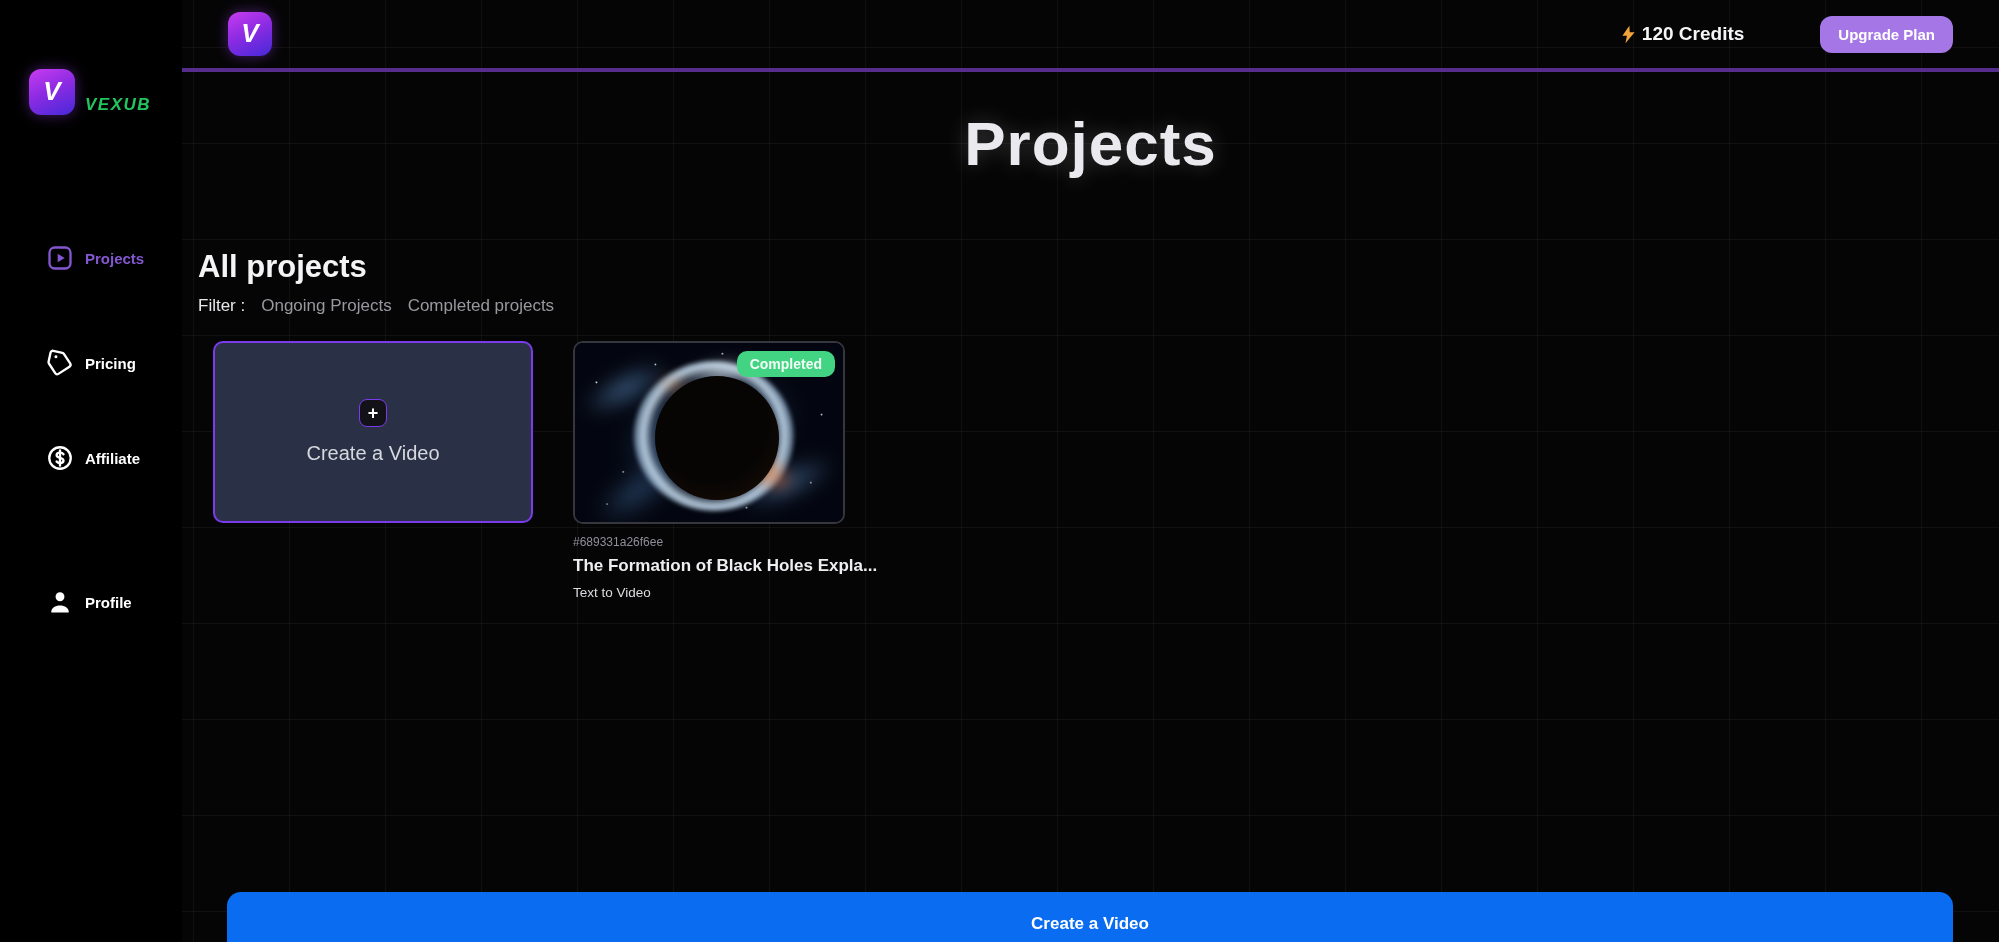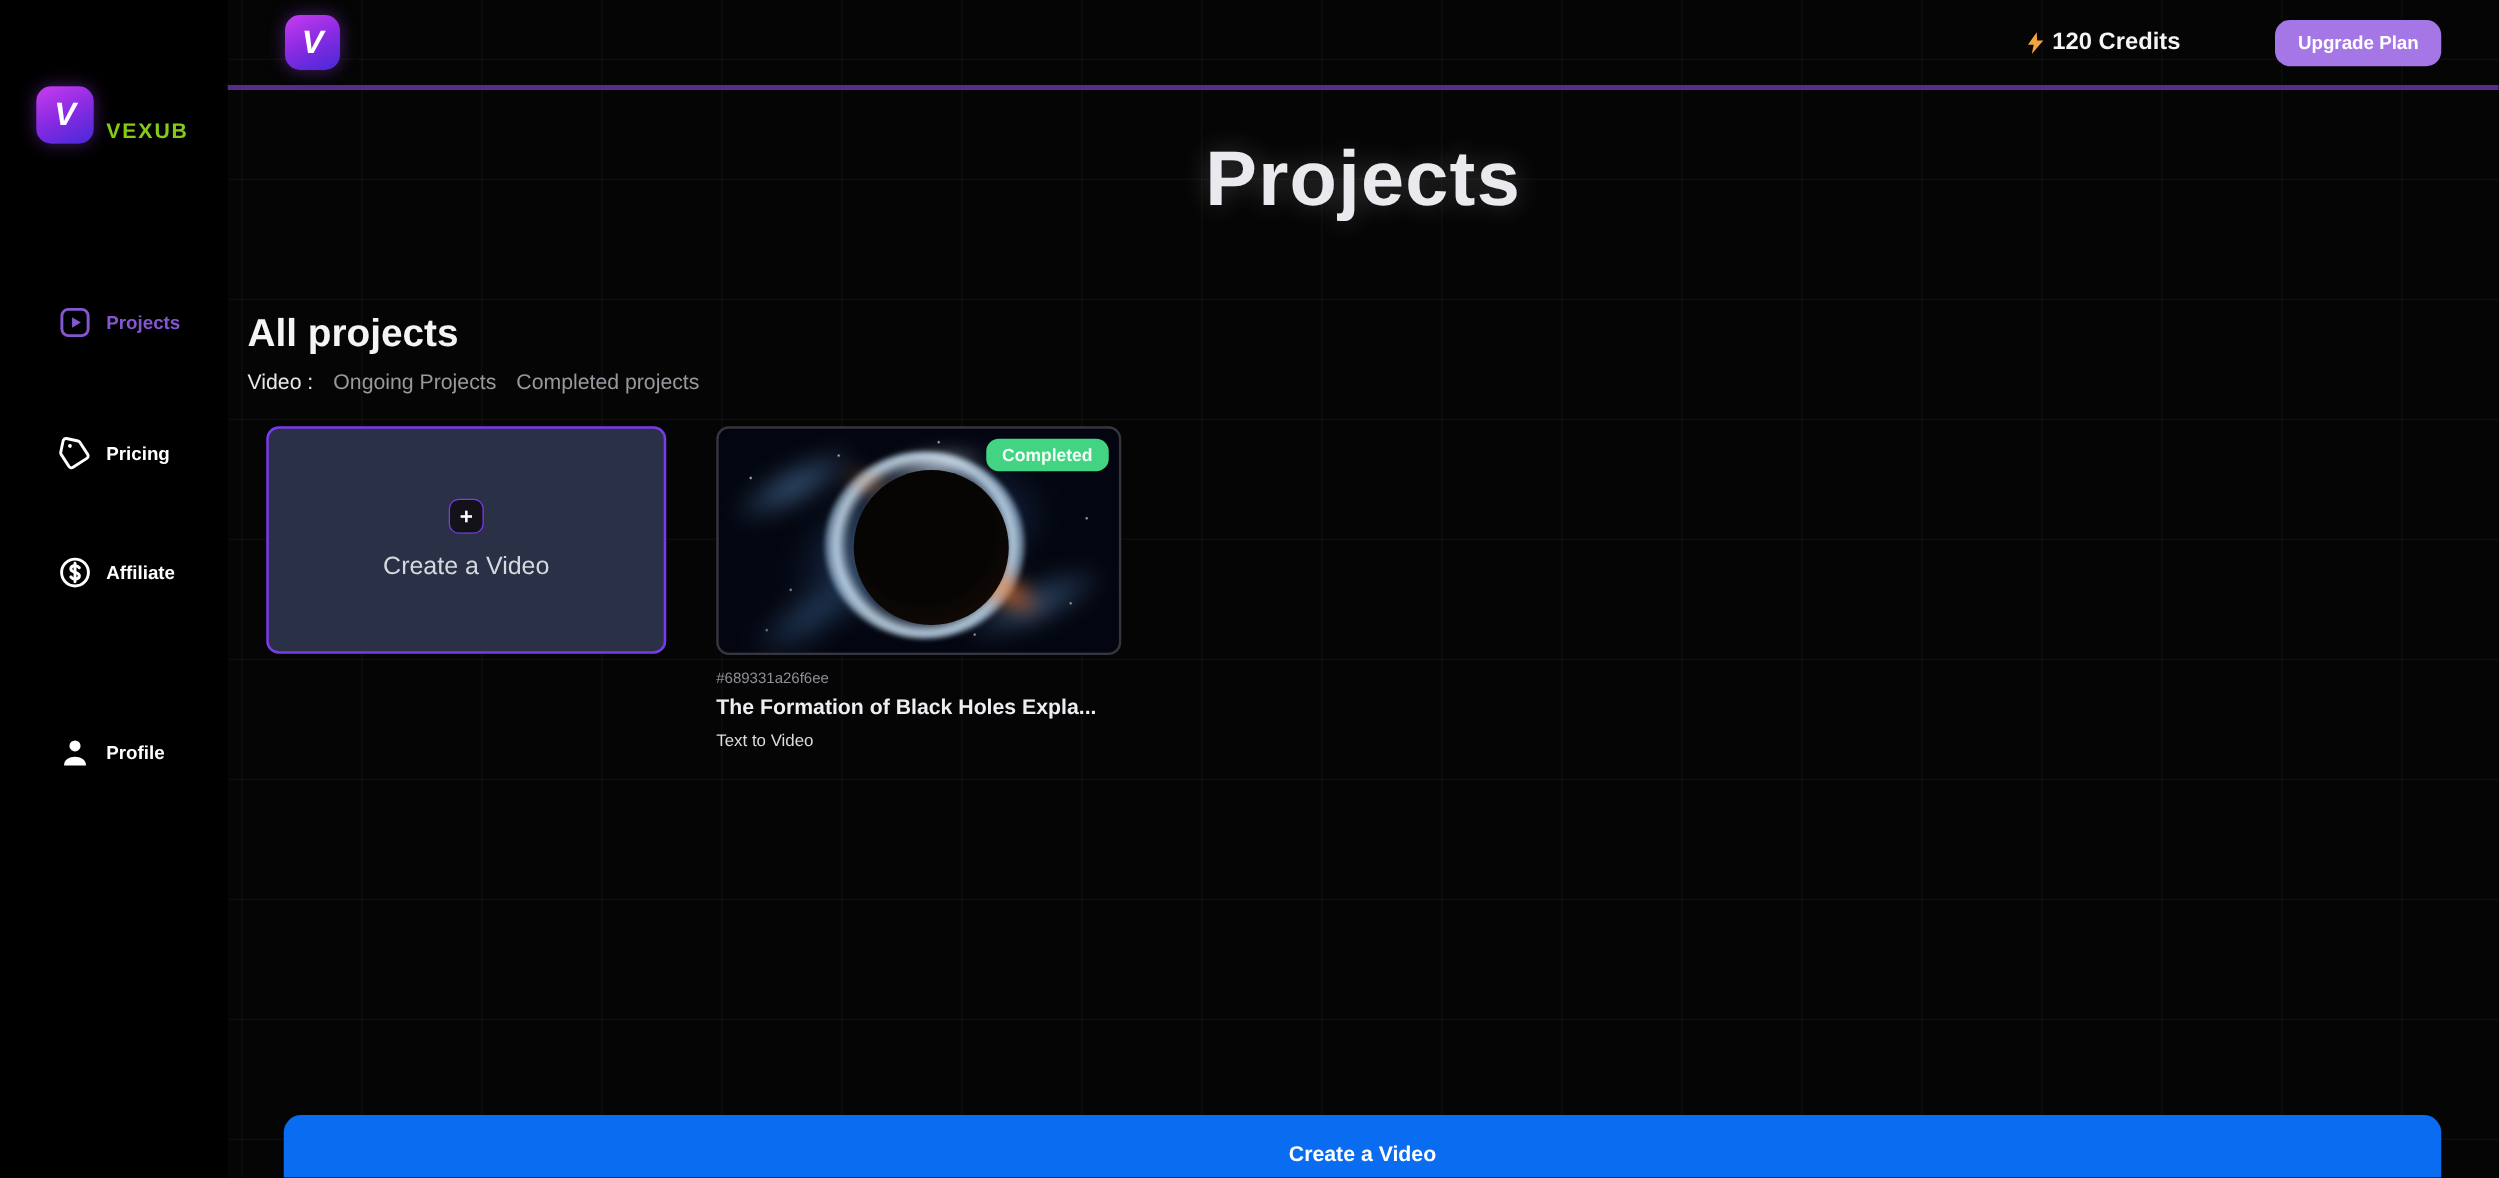--- a/index.html
+++ b/index.html
@@ -84,21 +84,21 @@
     width: 28px; height: 28px; border-radius: 8px;
     background: #141219; border: 1px solid #7c3aed;
     display: flex; align-items: center; justify-content: center;
     color: #fff; font-size: 18px; font-weight: bold; line-height: 1;
   }
   .create-card-label { color: #d6d8de; font-size: 20px; }
 
   
   .project-card { width: 320px; }
   .thumb {
-    position: relative; width: 324px; height: 183px; border-radius: 10px;
+    position: relative; width: 272px; height: 183px; border-radius: 10px;
     border: 2px solid #36363e; overflow: hidden; cursor: pointer;
     background-color: #030610;
   }
   .bh-space {
     position: absolute; inset: 0;
     background-image:
       radial-gradient(1.5px 1.5px at 8% 22%, rgba(255,255,255,0.9), transparent 100%),
       radial-gradient(1.5px 1.5px at 18% 72%, rgba(255,255,255,0.7), transparent 100%),
       radial-gradient(1.5px 1.5px at 30% 12%, rgba(255,255,255,0.8), transparent 100%),
       radial-gradient(1.5px 1.5px at 55% 6%,  rgba(255,255,255,0.8), transparent 100%),
@@ -152,21 +152,21 @@
   
   .sidebar {
     position: absolute; left: 0; top: 0; width: 182px; height: 942px;
     background: #000; z-index: 10;
   }
   .sidebar-logo {
     position: absolute; left: 29px; top: 69px;
     display: flex; align-items: center; gap: 10px; cursor: pointer;
   }
   .sidebar-logo .logo-badge { width: 46px; height: 46px; }
-  .brand-name { font-size: 17px; font-weight: bold; letter-spacing: 1.5px; color: #84cc16; margin-top: 26px; }
+  .brand-name { font-size: 17px; font-weight: bold; font-style: italic; letter-spacing: 1.5px; color: #22c55e; margin-top: 26px; }
   .nav-item {
     position: absolute; left: 0; width: 182px; height: 36px;
     display: flex; align-items: center; gap: 11px; padding-left: 46px;
     cursor: pointer; color: #fff;
   }
   .nav-item svg { width: 28px; height: 28px; flex: 0 0 auto; }
   .nav-label { font-size: 15px; font-weight: bold; }
   .nav-item.active { color: #8457d1; }
   .nav-item.active .nav-label { color: #8457d1; }
 </style>
@@ -188,21 +188,21 @@
       </div>
       <button class="upgrade-btn">Upgrade Plan</button>
     </div>
   </div>
 
   <h1 class="page-title">Projects</h1>
 
   <div class="section">
     <div class="section-title">All projects</div>
     <div class="filter-row">
-      <span class="filter-label">Video :</span>
+      <span class="filter-label">Filter :</span>
       <span class="filter-link">Ongoing Projects</span>
       <span class="filter-link">Completed projects</span>
     </div>
   </div>
 
   <div class="cards-row">
 
     <div class="create-card">
       <div class="plus-box">
         <span>+</span>

